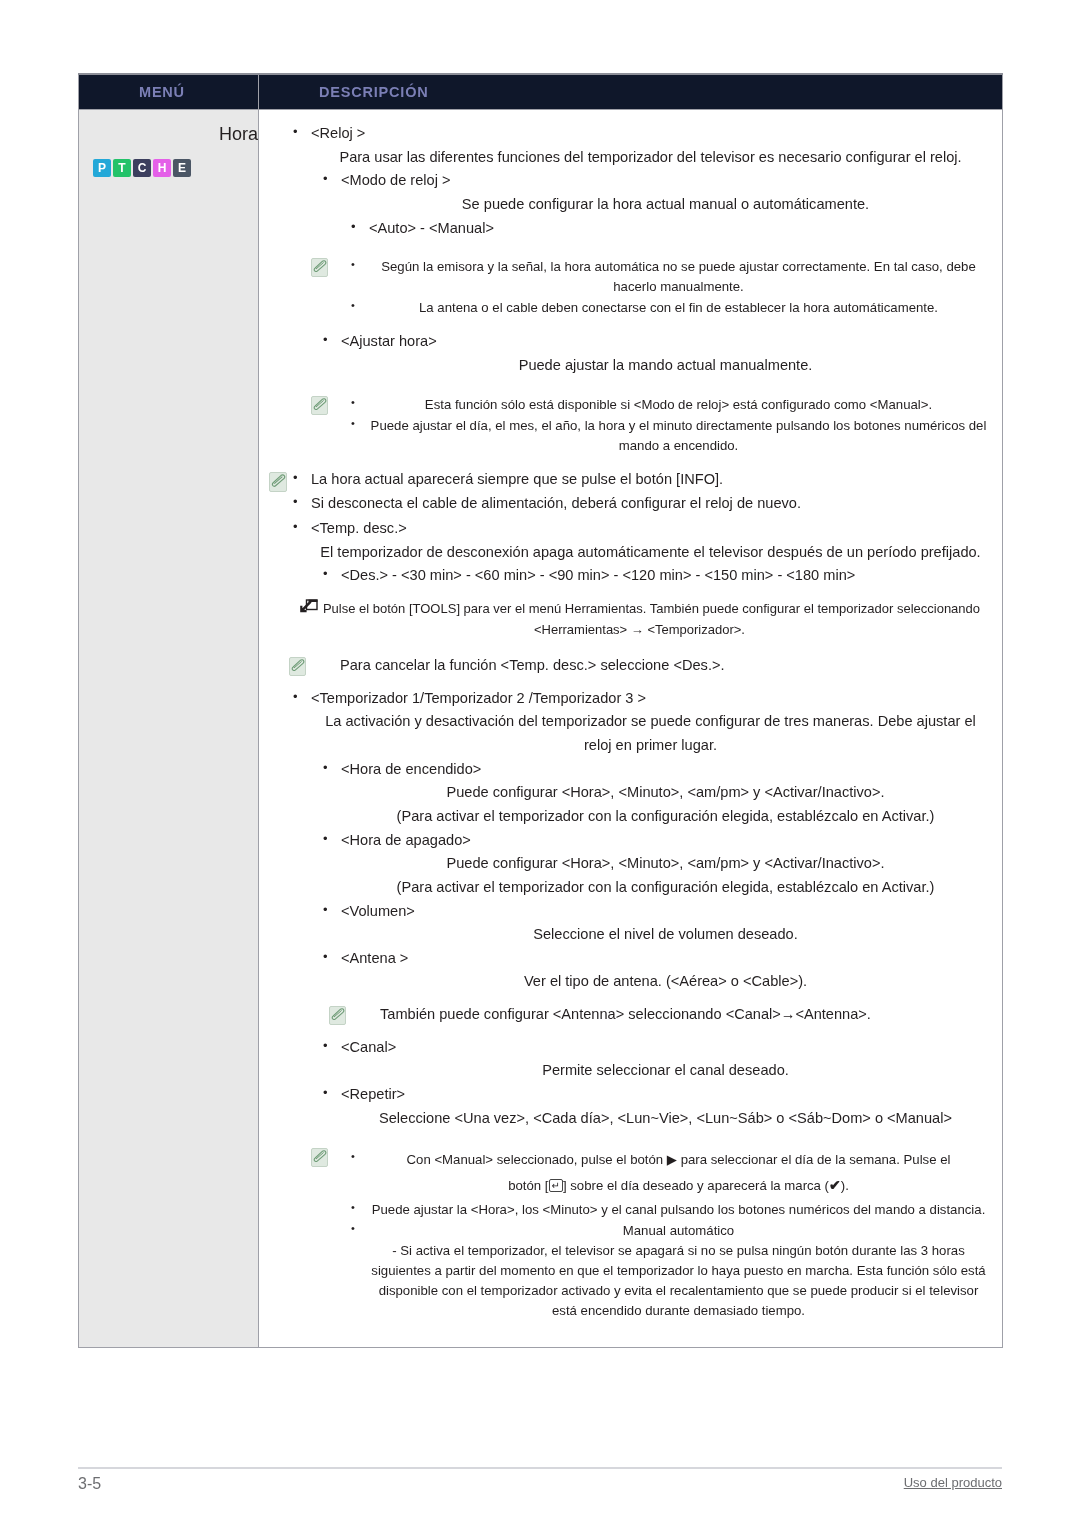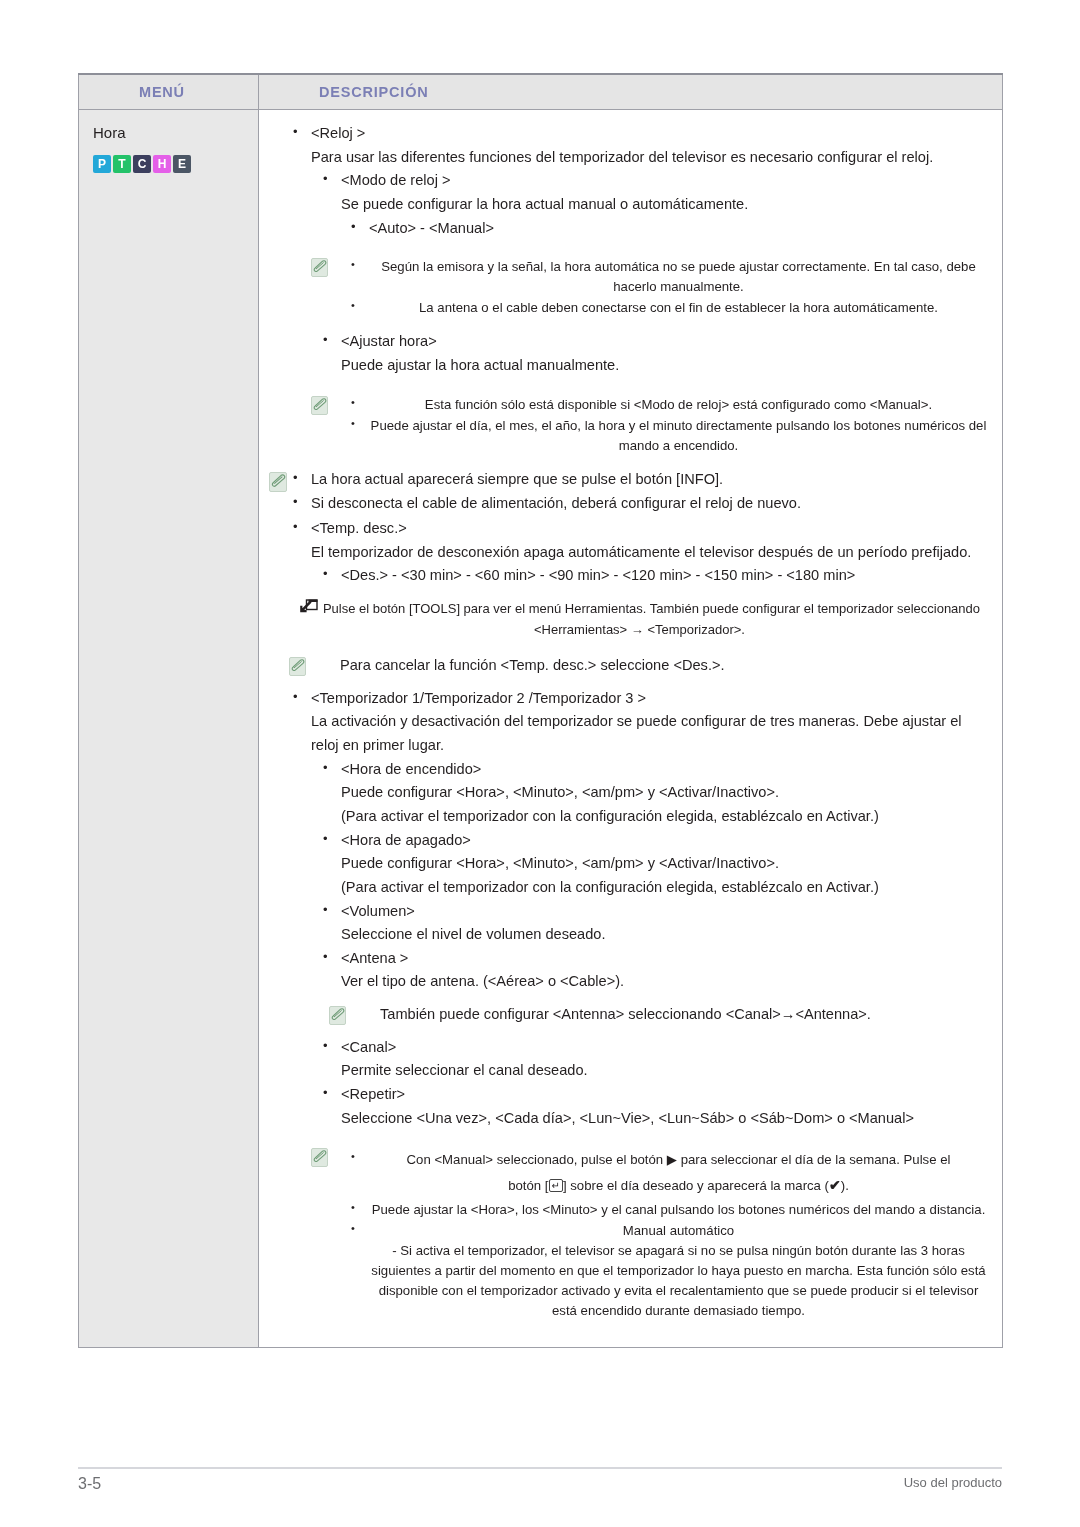--- a/index.html
+++ b/index.html
@@ -29,21 +29,21 @@
     left: 78px;
     top: 73px;
     width: 924px;
     border-collapse: collapse;
     table-layout: fixed;
   }
   .doc-table col.c1 { width: 180px; }
   .doc-table col.c2 { width: 744px; }
 
   .thead-row th {
-    background: #e5e5e5;
+    background: #0f172a;
     border: 1px solid #9fa0a8;
     border-top: 2px solid #8d8f98;
     height: 34px;
     font-size: 14.5px;
     font-weight: bold;
     letter-spacing: 0.8px;
     color: #7b7fb5;
     text-align: left;
     padding: 0 0 0 60px;
     vertical-align: middle;
@@ -59,23 +59,24 @@
   td.menu-cell {
     background: #e8e8e8;
     padding: 14px 0 0 14px;
   }
   td.desc-cell {
     background: #ffffff;
     padding: 12px 12px 18px 10px;
   }
 
   .menu-title {
-    font-size: 15px;
+    font-size: 18px;
     color: #231f20;
     margin-bottom: 14px;
+    text-align: right;
   }
 
   
   .badge-row {
     display: flex;
     gap: 2px;
   }
   .badge {
     width: 18px;
     height: 18px;
@@ -108,20 +109,21 @@
   .bullet-line::before {
     content: "\2022";
     position: absolute;
     left: 4px;
     top: -1px;
     font-size: 13px;
     color: #231f20;
   }
   .plain-line {
     padding-left: 22px;
+    text-align: center;
   }
 
   
   .note-block {
     position: relative;
     margin: 8px 0 8px 0;
   }
   .note-icon {
     position: absolute;
     width: 17px;
@@ -235,20 +237,21 @@
     top: 1475px;
     font-size: 16px;
     color: #6d6e71;
   }
   .footer-right {
     position: absolute;
     right: 78px;
     top: 1475px;
     font-size: 13px;
     color: #6d6e71;
+    text-decoration: underline;
   }
 </style>
 </head>
 <body>
 
 <div class="page">
 
   <table class="doc-table">
     <colgroup>
         <col class="c1">
@@ -312,21 +315,21 @@
             <div class="note-items">
               <div class="note-item">Según la emisora y la señal, la hora automática no se puede ajustar correctamente. En tal caso, debe hacerlo manualmente.</div>
               <div class="note-item">La antena o el cable deben conectarse con el fin de establecer la hora automáticamente.</div>
             </div>
           </div>
 
           <div class="gap-xs"></div>
 
           <div class="lvl2">
             <div class="bullet-line">&lt;Ajustar hora&gt;</div>
-            <div class="plain-line">Puede ajustar la hora actual manualmente.</div>
+            <div class="plain-line">Puede ajustar la mando actual manualmente.</div>
           </div>
 
           <div class="gap-sm"></div>
 
           <div class="note-block note-l3">
             <span class="note-icon">
               <svg width="15" height="17" viewBox="0 0 15 17" aria-hidden="true">
                 <path d="M10.5 2.2 C11.5 1.4 12.9 1.6 13.5 2.6 C14.1 3.6 13.7 4.9 12.7 5.6 L5.2 12.1 C4.4 12.8 3.2 12.7 2.6 11.8 C2.0 10.9 2.3 9.7 3.2 9.0 Z" fill="none" stroke="#6f9c77" stroke-width="1.1"></path>
                 <line x1="4.0" y1="10.0" x2="11.6" y2="3.4" stroke="#6f9c77" stroke-width="1"></line>
               </svg>

